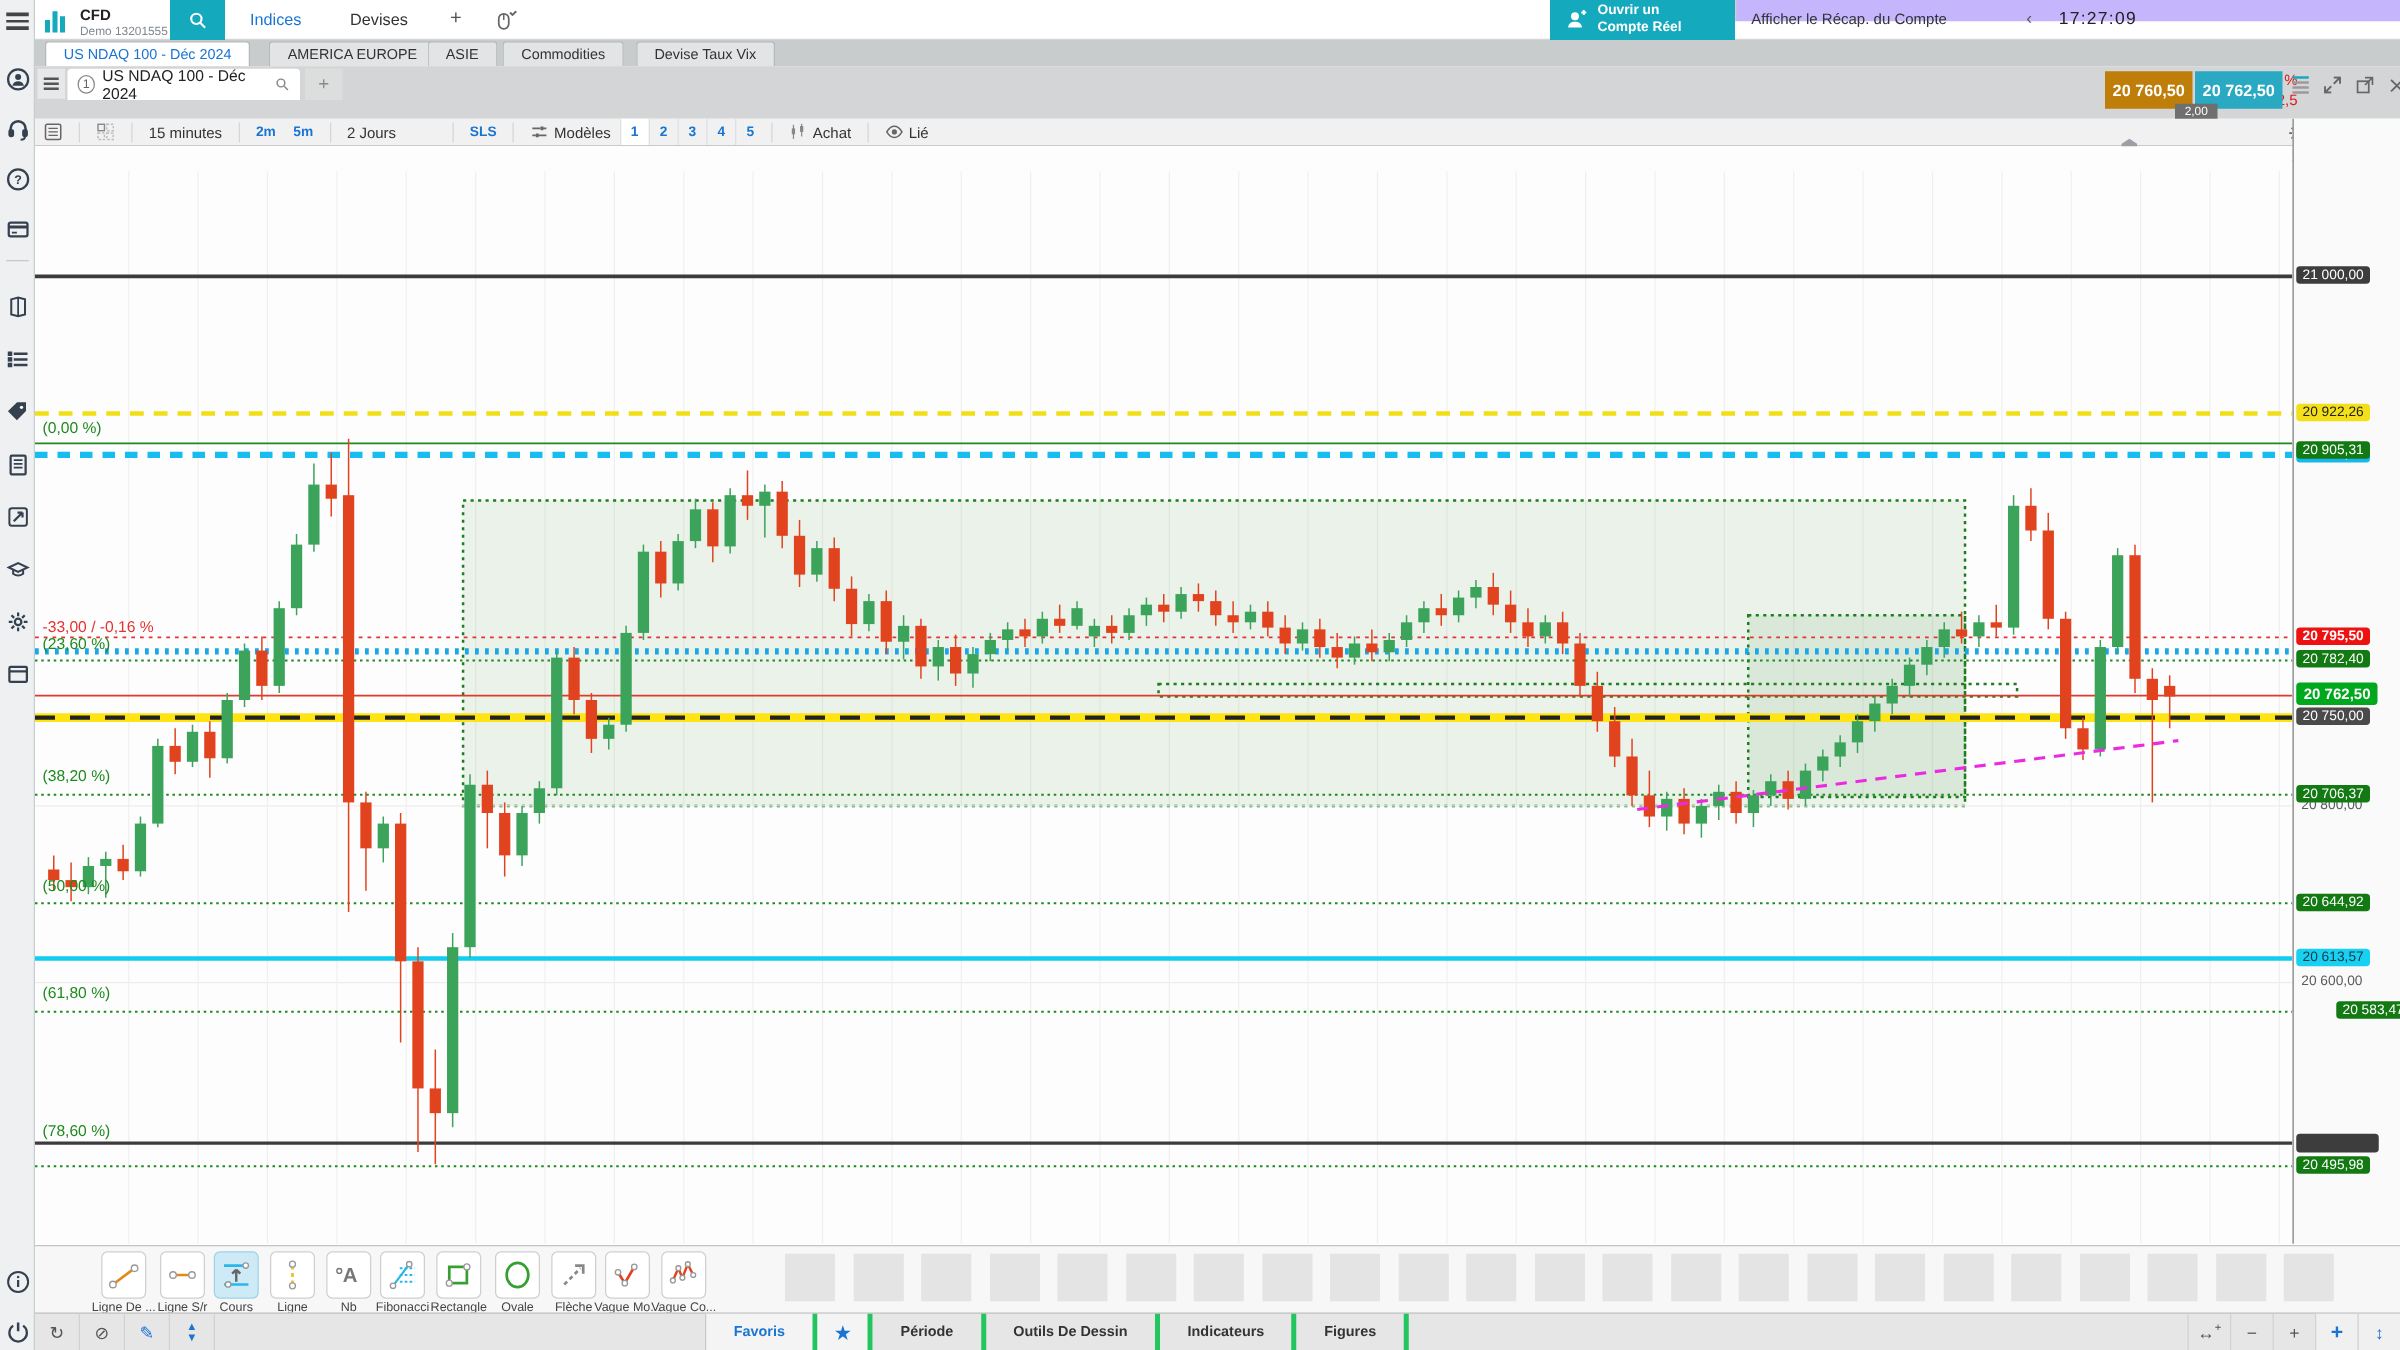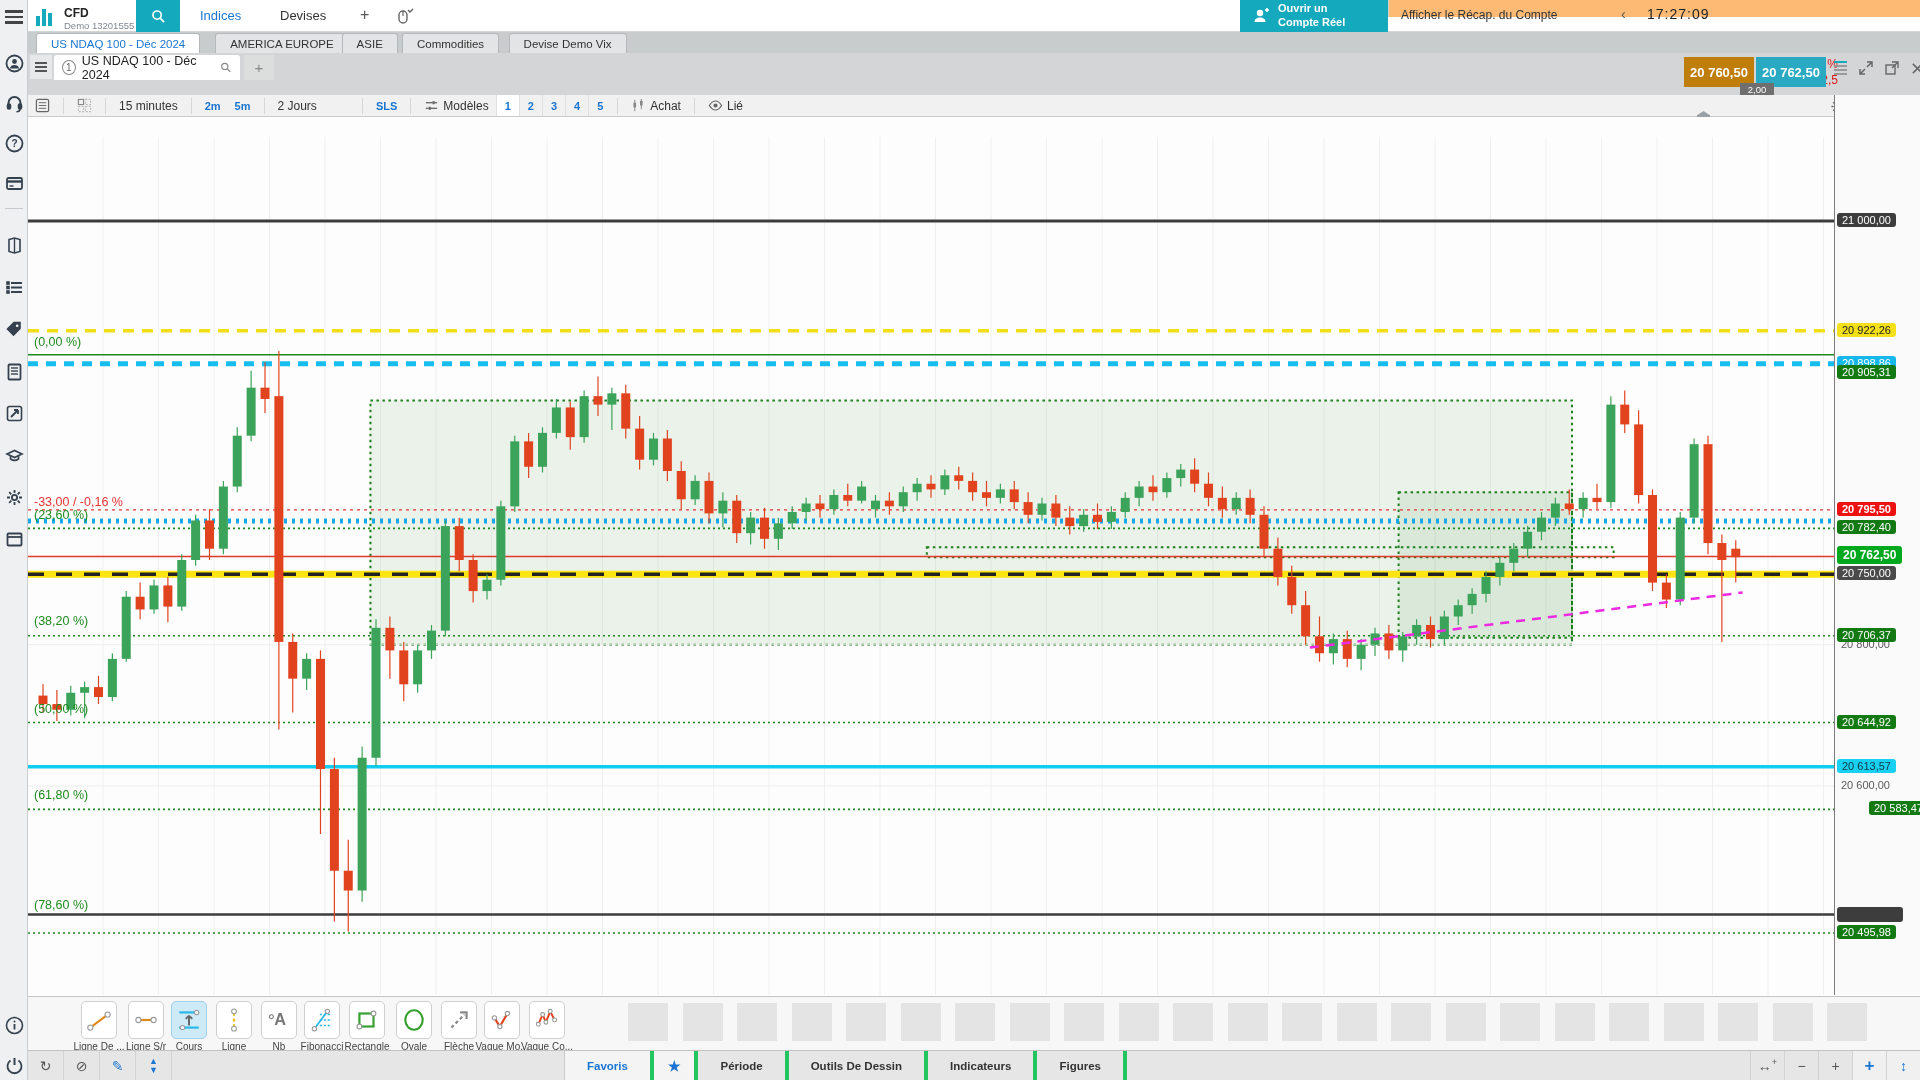--- a/index.html
+++ b/index.html
@@ -17,21 +17,21 @@
   #logo { left:8px; top:6px; width:22px; height:20px; display:flex; align-items:flex-end; gap:2px; }
   #logo i { width:4px; background:#15a9bd; display:block; }
   #brand { left:36px; top:3px; line-height:1.15; }
   #brand b { font-size:12px; color:#222; }
   #brand span { display:block; font-size:9.5px; color:#808890; }
   #searchbtn { left:108px; top:0; width:44px; height:32px; background:#15a9bd; display:flex; align-items:center; justify-content:center; }
   .nav-item { top:8px; font-size:13px; color:#333; }
   
   #open-real { left:1212px; top:0; width:148px; height:32px; background:#15a9bd; color:#fff; display:flex; align-items:center; gap:8px; padding-left:12px; }
   #open-real .txt { font-size:11px; font-weight:bold; line-height:1.25; }
-  #recap-zone { left:1360px; top:0; width:532px; height:17px; background:#fdba74; border-left:1px solid #d0d0d0;padding-left:28px; }
+  #recap-zone { left:1360px; top:0; width:532px; height:17px; background:#c4b5fd; border-left:1px solid #d0d0d0;padding-left:28px; }
   #recap-label { left:12px; top:8px; font-size:12px; color:#333; }
   #collapse-ch { left:232px; top:6px; font-size:14px; color:#555; }
   #clock { left:258px; top:6px; font-size:14px; color:#222; letter-spacing:1px; }
   
   #wlrow { left:28px; top:32px; width:1892px; height:21px; background:#c9cccd; }
   .wtab { top:1px; height:20px; font-size:11.5px; display:flex; align-items:center; justify-content:center; background:#e3e4e5; color:#333; border:1px solid #b5b8ba; border-bottom:none; border-radius:3px 3px 0 0; padding:0 14px; }
   .wtab.active { background:#fff; color:#1a75d2; }
   
   #chead { left:28px; top:53px; width:1892px; height:42px; background:#d4d5d6; }
   #ctab-menu { left:2px; top:2px; width:22px; height:24px; background:#e7e8e9; display:flex; align-items:center; justify-content:center; }
@@ -234,21 +234,21 @@
     <div id="collapse-ch" class="abs">‹</div>
     <div id="clock" class="abs">17:27:09</div>
   </div>
 </div>
 
 <div id="wlrow" class="abs">
     <div class="wtab abs active" style="left:8px">US NDAQ 100 - Déc 2024</div>
     <div class="wtab abs" style="left:187.2px">AMERICA EUROPE</div>
     <div class="wtab abs" style="left:313.59999999999997px">ASIE</div>
     <div class="wtab abs" style="left:373.99999999999994px">Commodities</div>
-    <div class="wtab abs" style="left:480.5999999999999px">Devise Demo Vix</div>
+    <div class="wtab abs" style="left:480.5999999999999px">Devise Taux Vix</div>
   </div>
 
 <div id="chead" class="abs">
   <div id="ctab-menu" class="abs">
       <i>
         <b></b>
         <b></b>
         <b></b>
       </i>
     </div>
@@ -706,21 +706,21 @@
       <text x="6" y="791.8875" fill="#1e8a1e" font-size="12.5">(78,60 %)</text>
       <text x="6" y="388.61875000000003" fill="#e43333" font-size="12.5">-33,00 / -0,16 %</text>
     </svg>
 </div>
 <div id="paxis" class="abs">
     <div class="pplain" style="top:542.75px">20 800,00</div>
     <div class="pplain" style="top:684px">20 600,00</div>
     <div class="pbadge" style="top:118px;background:#3d3d3d;color:#fff;">21 000,00</div>
     <div class="pbadge" style="top:227.80775000000227px;background:#f4e018;color:#222;">20 922,26</div>
     <div class="pbadge" style="top:260.86024999999916px;background:#16b8ec;color:#fff;">20 898,86</div>
-    <div class="pbadge" style="top:270px;background:#137a13;color:#fff;">20 905,31</div>
+    <div class="pbadge" style="top:258px;background:#137a13;color:#fff;">20 905,31</div>
     <div class="pbadge bold" style="top:406.85625000000005px;background:#ee1111;color:#fff;">20 795,50</div>
     <div class="pbadge" style="top:425.35999999999797px;background:#137a13;color:#fff;">20 782,40</div>
     <div class="pbadge" style="top:471.125px;background:#4a4a4a;color:#fff;">20 750,00</div>
     <div class="pbadge big bold" style="top:451.46875px;background:#00a81e;color:#fff;">20 762,50</div>
     <div class="pbadge" style="top:532.7523750000014px;background:#137a13;color:#fff;">20 706,37</div>
     <div class="pbadge" style="top:619.5505000000026px;background:#137a13;color:#fff;">20 644,92</div>
     <div class="pbadge" style="top:663.8323750000004px;background:#17d0f2;color:#123a44;">20 613,57</div>
     <div class="pbadge" style="top:706.3486249999984px;background:#137a13;color:#fff;margin-left:32px;">20 583,47</div>
     <div class="pbadge" style="top:811.5375px;background:#3d3d3d;color:#fff;width:66px;height:15px;"></div>
     <div class="pbadge" style="top:829.9282500000006px;background:#137a13;color:#fff;">20 495,98</div>

